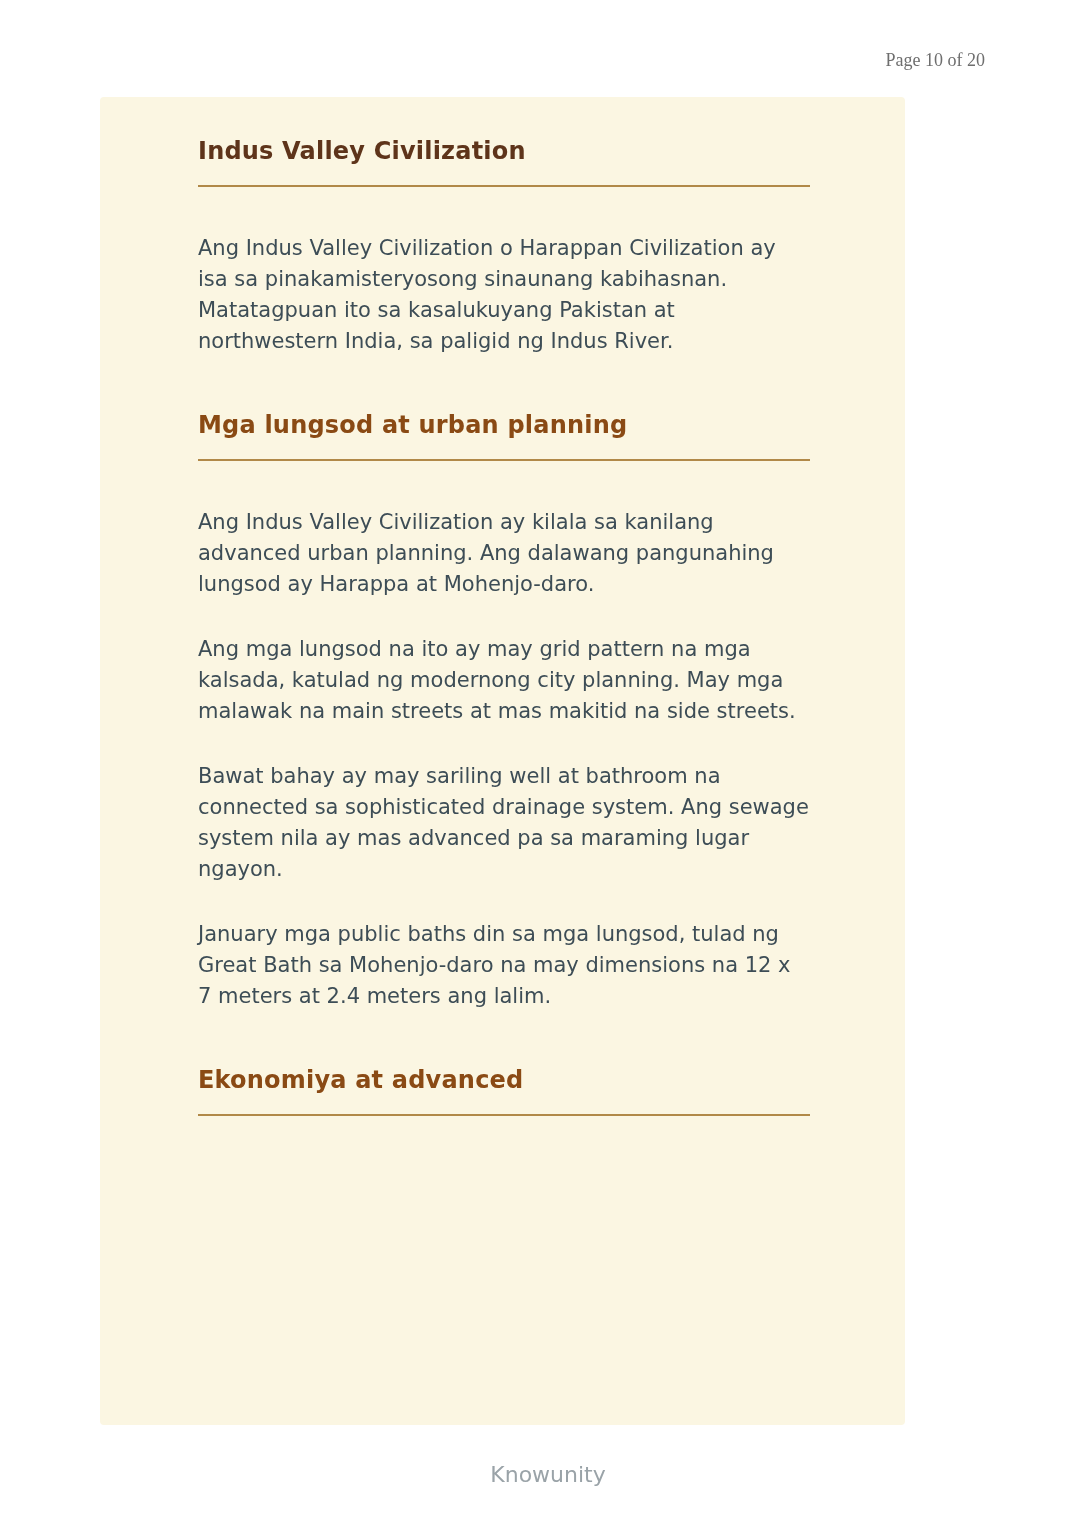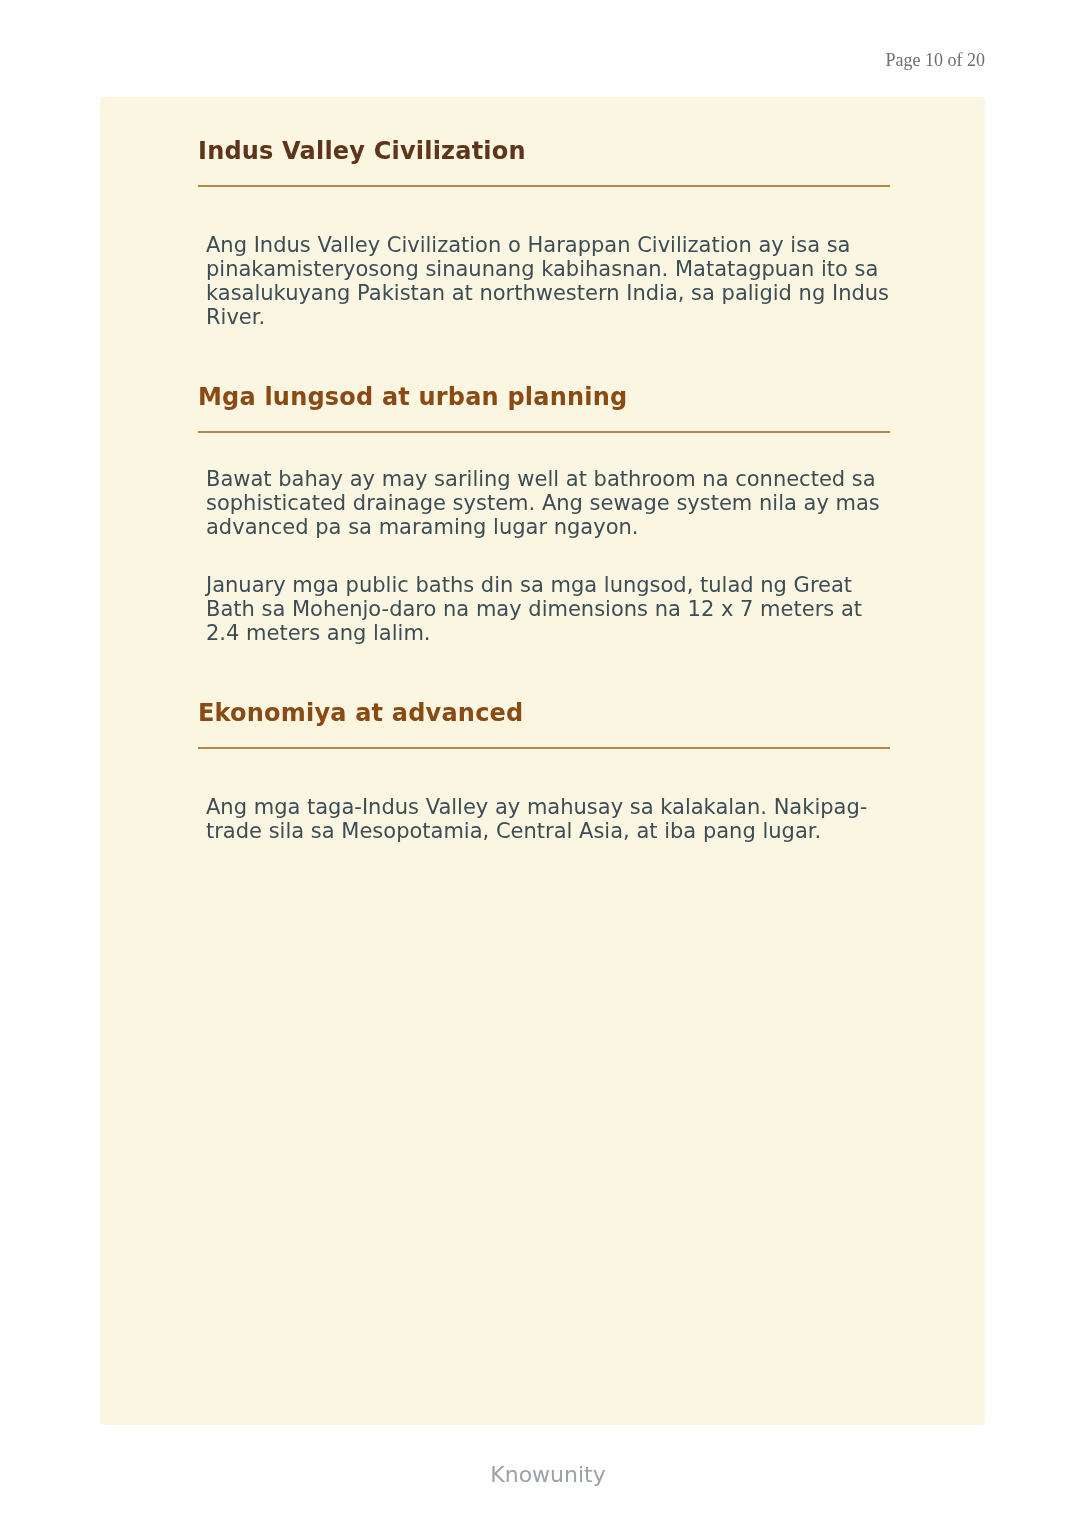--- a/index.html
+++ b/index.html
@@ -18,21 +18,21 @@
     right: 95px;
     font-family: "Liberation Serif", "DejaVu Serif", serif;
     font-size: 18px;
     color: #6e6e6e;
     margin-top: 14px;
   }
   .card {
     position: absolute;
     left: 100px;
     top: 97px;
-    width: 885px;
+    width: 805px;
     min-height: 1328px;
     background: #fbf6e2;
     border-radius: 4px;
     padding: 30px 95px 60px 98px;
   }
   .section-heading {
     font-size: 24px;
     font-weight: bold;
     margin: 54px 0 0 0;
     letter-spacing: 0.2px;
@@ -40,23 +40,23 @@
   .section:first-child .section-heading { margin-top: 10px; }
   .heading-primary { color: #5e341a; }
   .heading-secondary { color: #8a4a14; }
   .rule {
     border: none;
     border-top: 2px solid #b18948;
     margin: 20px 0 0 0;
   }
   .section p {
     font-size: 21px;
-    line-height: 24px;
+    line-height: 31px;
     color: #3d4d56;
-    margin: 34px 0 0 8px;
+    margin: 34px 0 0 0;
   }
   .section p.first-after-rule { margin-top: 46px; }
   .footer-brand {
     position: absolute;
     top: 1462px;
     left: 8px;
     width: 100%;
     text-align: center;
     font-size: 22px;
     color: #9aa3a8;
@@ -71,25 +71,26 @@
 
   <div class="section">
     <h2 class="section-heading heading-primary">Indus Valley Civilization</h2>
     <hr class="rule">
     <p class="first-after-rule">Ang Indus Valley Civilization o Harappan Civilization ay isa sa pinakamisteryosong sinaunang kabihasnan. Matatagpuan ito sa kasalukuyang Pakistan at northwestern India, sa paligid ng Indus River.</p>
   </div>
 
   <div class="section">
     <h2 class="section-heading heading-secondary">Mga lungsod at urban planning</h2>
     <hr class="rule">
+    <p class="first-after-rule">Ang Indus Valley Civilization ay kilala sa kanilang advanced urban planning. Ang dalawang pangunahing lungsod ay Harappa at Mohenjo-daro.</p>
+    <p>Ang mga lungsod na ito ay may grid pattern na mga kalsada, katulad ng modernong city planning. May mga malawak na main streets at mas makitid na side streets.</p>
     <p>Bawat bahay ay may sariling well at bathroom na connected sa sophisticated drainage system. Ang sewage system nila ay mas advanced pa sa maraming lugar ngayon.</p>
     <p>January mga public baths din sa mga lungsod, tulad ng Great Bath sa Mohenjo-daro na may dimensions na 12 x 7 meters at 2.4 meters ang lalim.</p>
   </div>
 
   <div class="section">
     <h2 class="section-heading heading-secondary">Ekonomiya at advanced</h2>
     <hr class="rule">
-    <p class="first-after-rule">Ang mga taga-Indus Valley ay mahusay sa kalakalan. Nakipag-trade sila sa Mesopotamia, Central Asia, at iba pang lugar.</p>
   </div>
 
 </div>
 
 <div class="footer-brand">Knowunity</div>
 
 </body></html>

